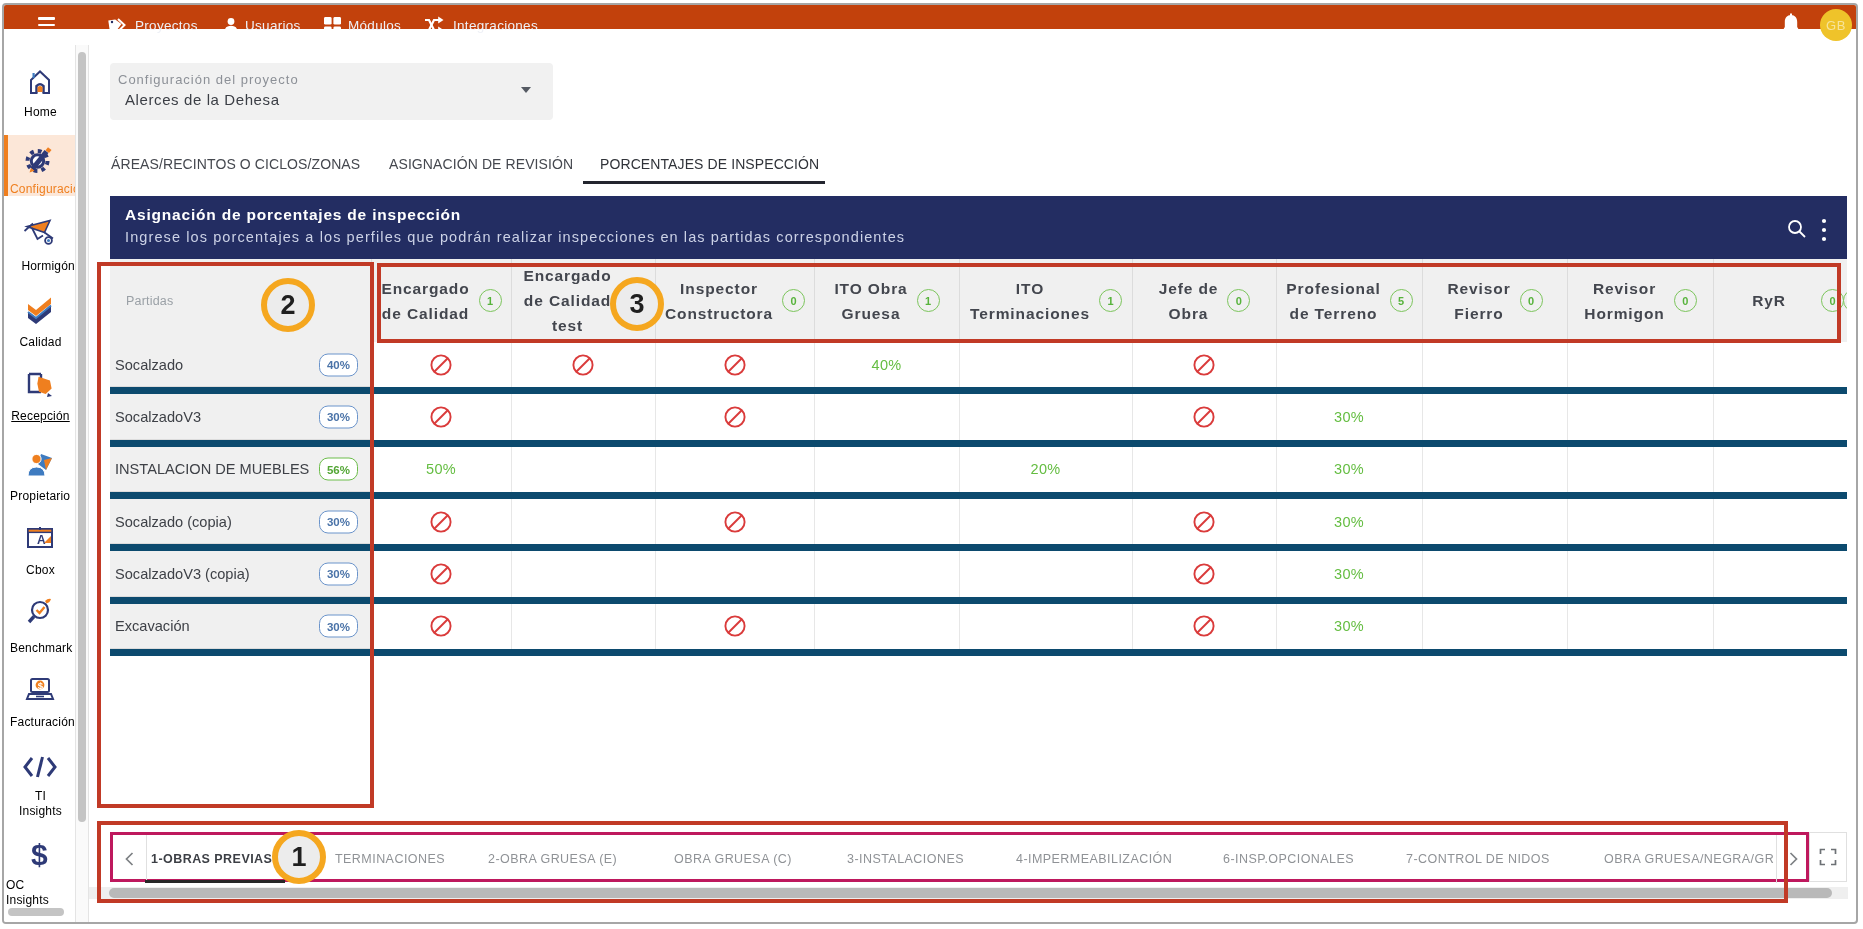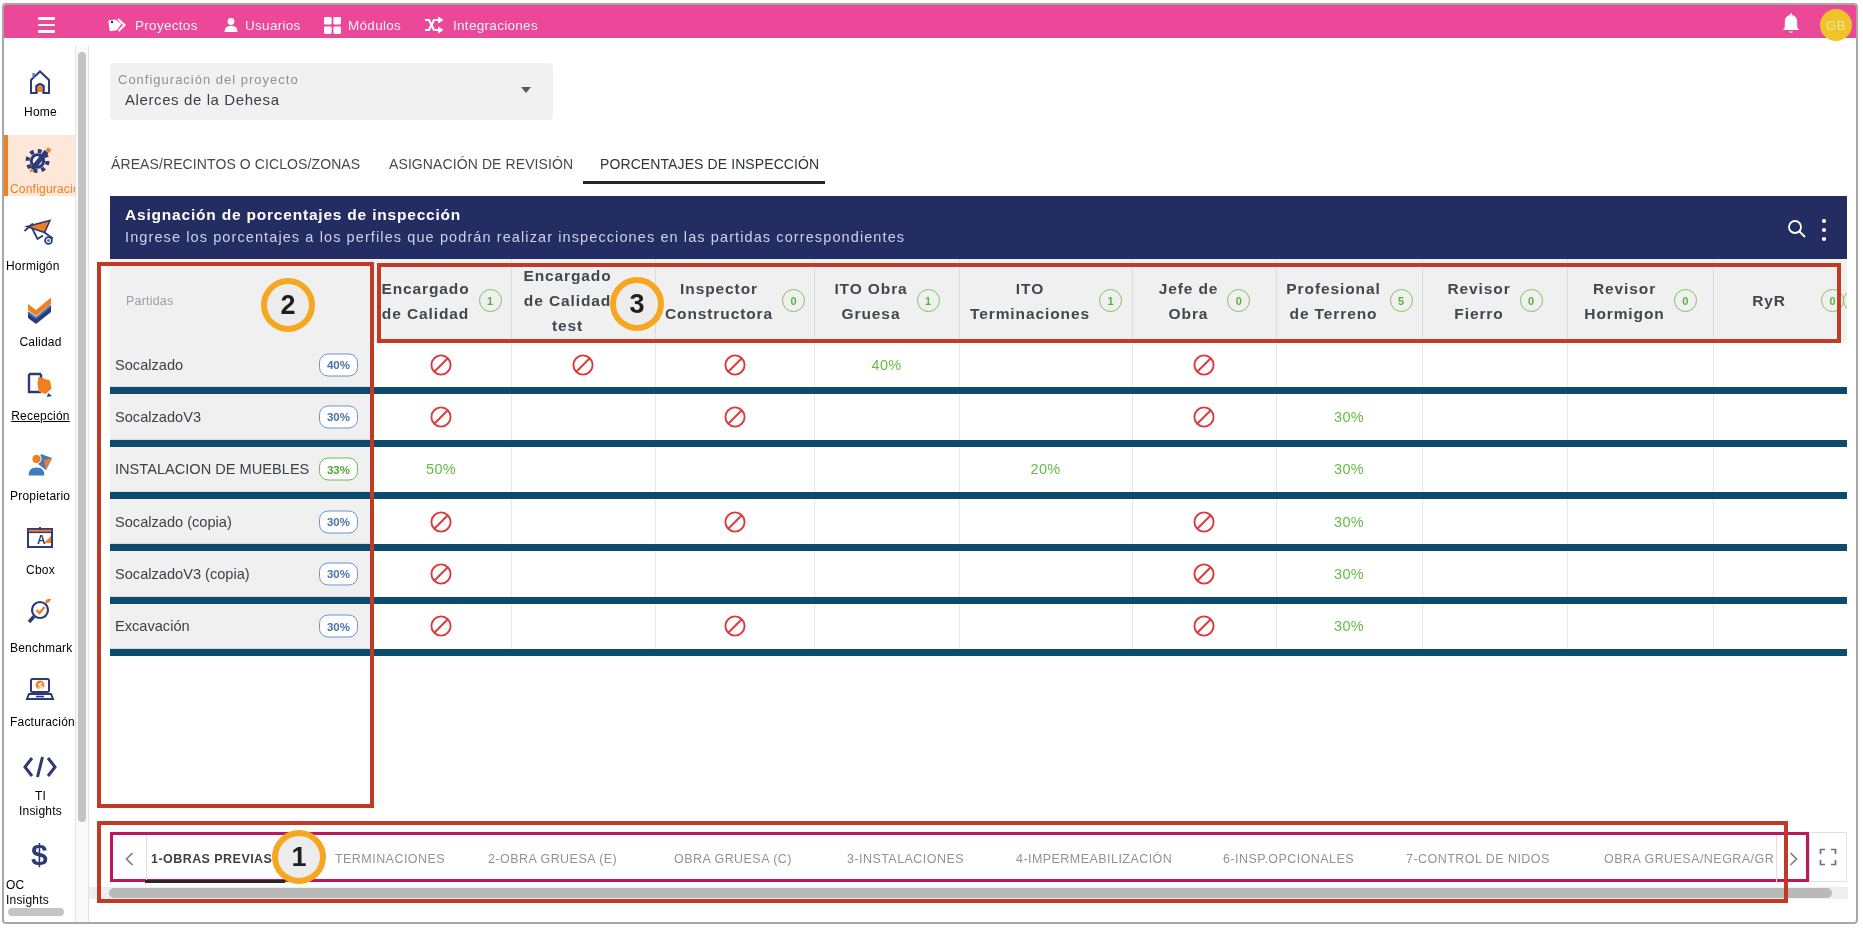--- a/index.html
+++ b/index.html
@@ -1,19 +1,19 @@
 <!DOCTYPE html>
 <html><head><meta charset="utf-8">
 <style>
 *{margin:0;padding:0;box-sizing:border-box}
 html,body{width:1863px;height:929px;background:#fff;font-family:"Liberation Sans",sans-serif;overflow:hidden}
 #frame{position:absolute;left:2px;top:3px;width:1856px;height:921px;border:2px solid #a6a6a6;border-radius:4px;background:#fff;overflow:hidden}
 #app{position:absolute;left:0;top:0;right:0;bottom:0}
 
-#topbar{position:absolute;left:0;top:0;width:100%;height:33px;background:#ec4899}
+#topbar{position:absolute;left:0;top:0;width:100%;height:24px;background:#c2410c}
 .navitem{position:absolute;top:0;height:40px;display:flex;align-items:center;color:#eef0f6;font-size:13.5px;letter-spacing:.3px}
 #hamb span{display:block;width:17px;height:2.5px;background:#fff;border-radius:1px;margin:1.9px 0}
 
 #sidebar{position:absolute;left:0;top:40px;width:71px;height:881px;background:#fff}
 .sbitem{position:absolute;left:0;width:71px;text-align:center}
 .sblabel{color:#000000;font-size:12px;letter-spacing:.2px;white-space:nowrap;overflow:hidden;display:block;line-height:15px}
 #sbactive{position:absolute;left:0;top:90px;width:71px;height:61px;background:#fce7d8;border-left:4px solid #ef7f1f}
 
 #vscroll{position:absolute;left:71px;top:40px;width:14px;height:881px;background:#fafafa;border-left:1px solid #e4e4e4;border-right:1px solid #e4e4e4}
 #vthumb{position:absolute;left:74px;top:47px;width:8px;height:770px;background:#c4c4c4;border-radius:4px}
@@ -138,21 +138,21 @@
           <div style="position:absolute;left:0;top:172px;width:71px;display:flex;justify-content:center">
             <svg width="34" height="30" viewBox="0 0 34 30">
               <path d="M4 9.5 L27 3.5 L21.5 15.5 Z" fill="#ef7f1f" stroke="#2e3a77" stroke-width="1.6"></path>
               <path d="M1.5 14 L10 6.5" stroke="#2e3a77" stroke-width="1.8" fill="none"></path>
               <path d="M21.5 15.5 L30 21.5" stroke="#2e3a77" stroke-width="1.8" fill="none"></path>
               <circle cx="25.5" cy="23.5" r="3.4" fill="none" stroke="#2e3a77" stroke-width="1.8"></circle>
               <circle cx="25.5" cy="23.5" r="1.5" fill="#3e7bc0"></circle>
               <path d="M9 11 L14.5 22 L20 18.5" stroke="#2e3a77" stroke-width="1.8" fill="none"></path>
             </svg>
           </div>
-          <span class="sblabel" style="position:absolute;top:214px;left:2px;width:69px;text-align:left;">Hormigón</span>
+          <span class="sblabel" style="position:absolute;top:214px;left:2px;width:69px;text-align:right;">Hormigón</span>
         </div>
         <div class="sbitem">
           <div style="position:absolute;left:0;top:251px;width:71px;display:flex;justify-content:center">
             <svg width="32" height="30" viewBox="0 0 32 30">
               <path d="M4 8 L12 14 L27 1.5 L27 8 L12 20 L4 14 Z" fill="#ef7f1f"></path>
               <path d="M4 16 L12 22 L27 9.5 L27 16 L12 28 L4 22 Z" fill="#2e3a77"></path>
               <path d="M4 16 L12 22 L27 9.5" fill="none" stroke="#3e7bc0" stroke-width="2"></path>
             </svg>
           </div>
           <span class="sblabel" style="position:absolute;top:290px;left:2px;width:69px;text-align:center;">Calidad</span>
@@ -394,21 +394,21 @@
           <div class="cc" style="left:1312px;width:145px"></div>
           <div class="vline" style="left:1312px"></div>
           <div class="cc" style="left:1457px;width:146px"></div>
           <div class="vline" style="left:1457px"></div>
           <div class="cc" style="left:1603px;width:134px"></div>
           <div class="vline" style="left:1603px"></div>
         </div>
         <div class="row" style="top:441.65999999999997px">
           <div class="pcell"></div>
           <div class="pname">INSTALACION DE MUEBLES</div>
-          <div class="pill green" style="left: auto; right: 1489px;">33%</div>
+          <div class="pill green" style="left: auto; right: 1489px;">56%</div>
           <div class="cc" style="left:261px;width:140px">
             <span class="pct">50%</span>
           </div>
           <div class="vline" style="left:261px"></div>
           <div class="cc" style="left:401px;width:144px"></div>
           <div class="vline" style="left:401px"></div>
           <div class="cc" style="left:545px;width:159px"></div>
           <div class="vline" style="left:545px"></div>
           <div class="cc" style="left:704px;width:145px"></div>
           <div class="vline" style="left:704px"></div>

